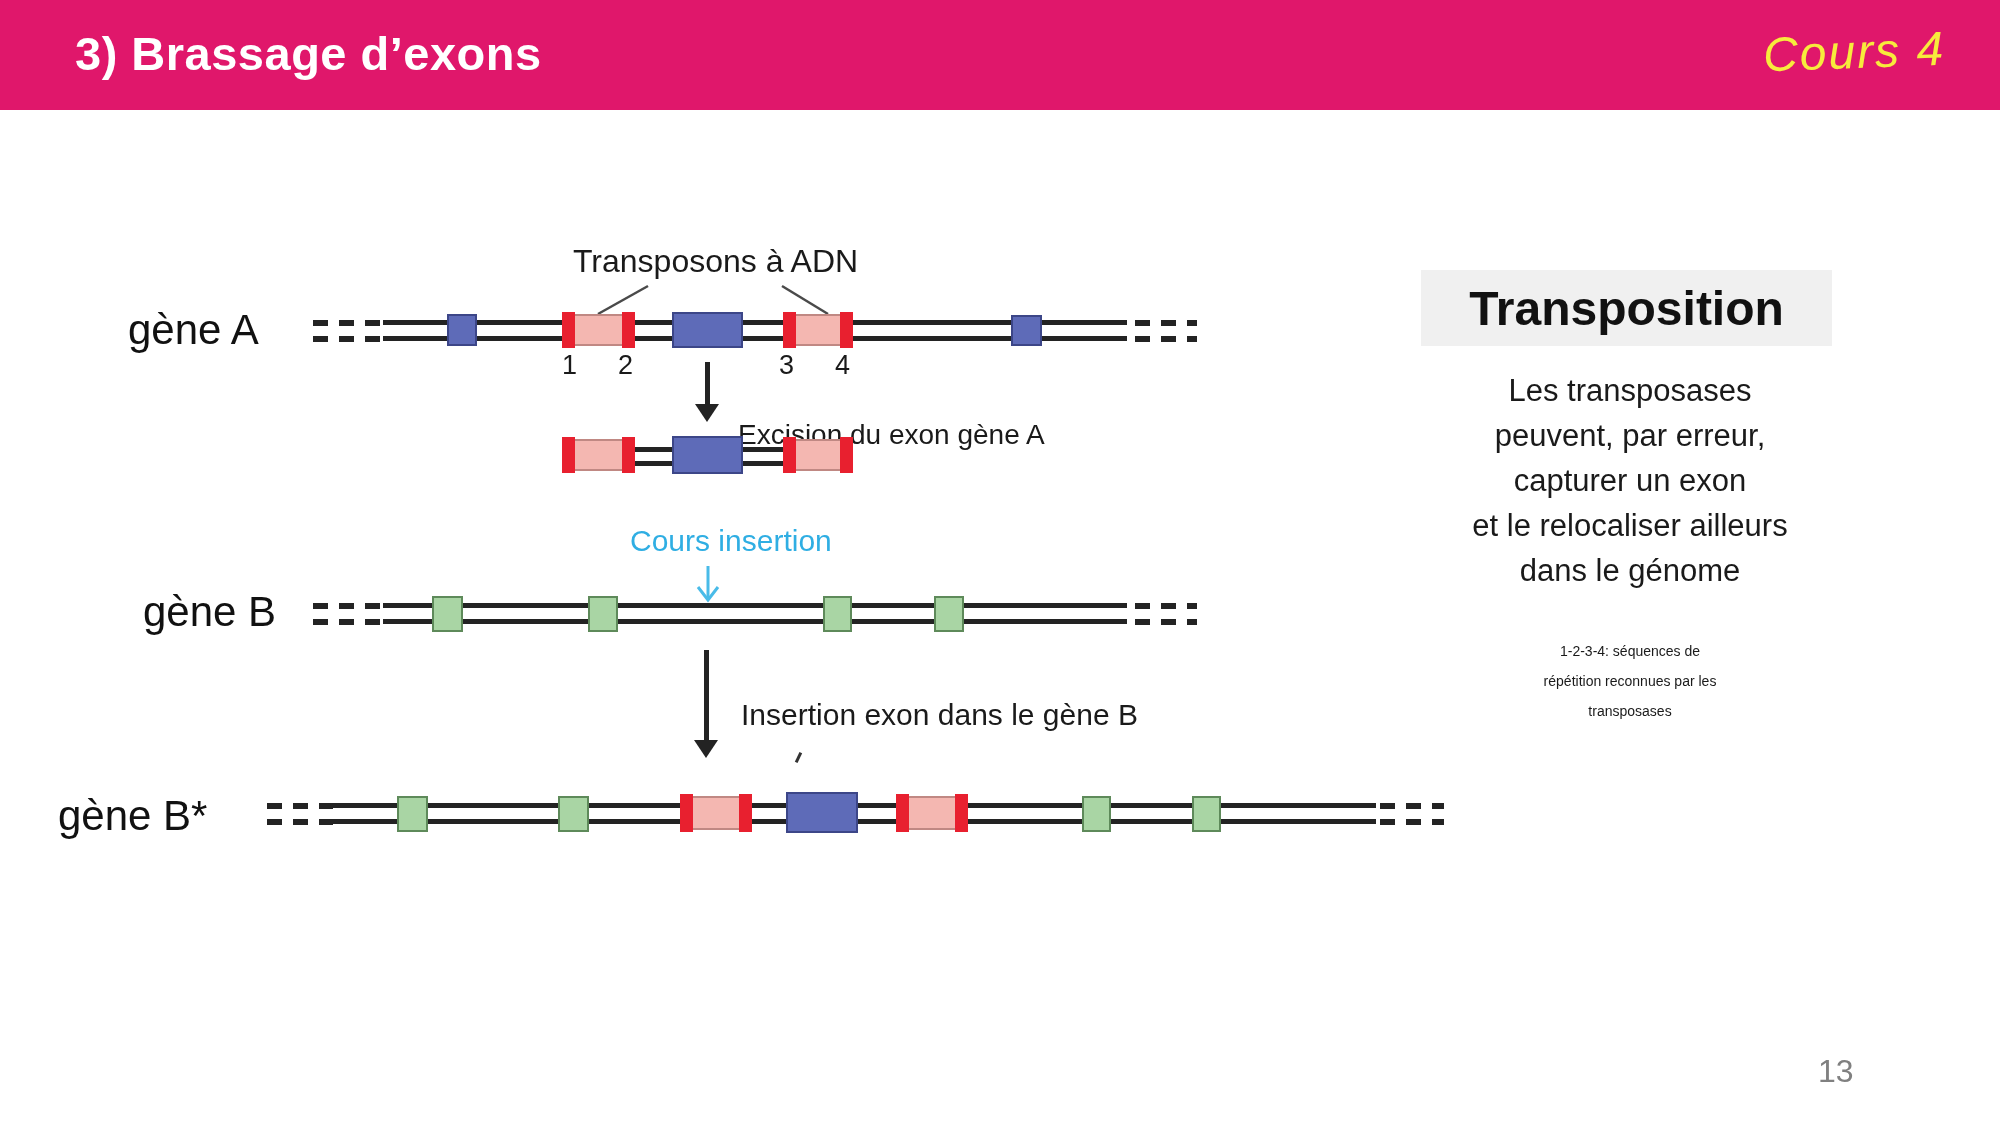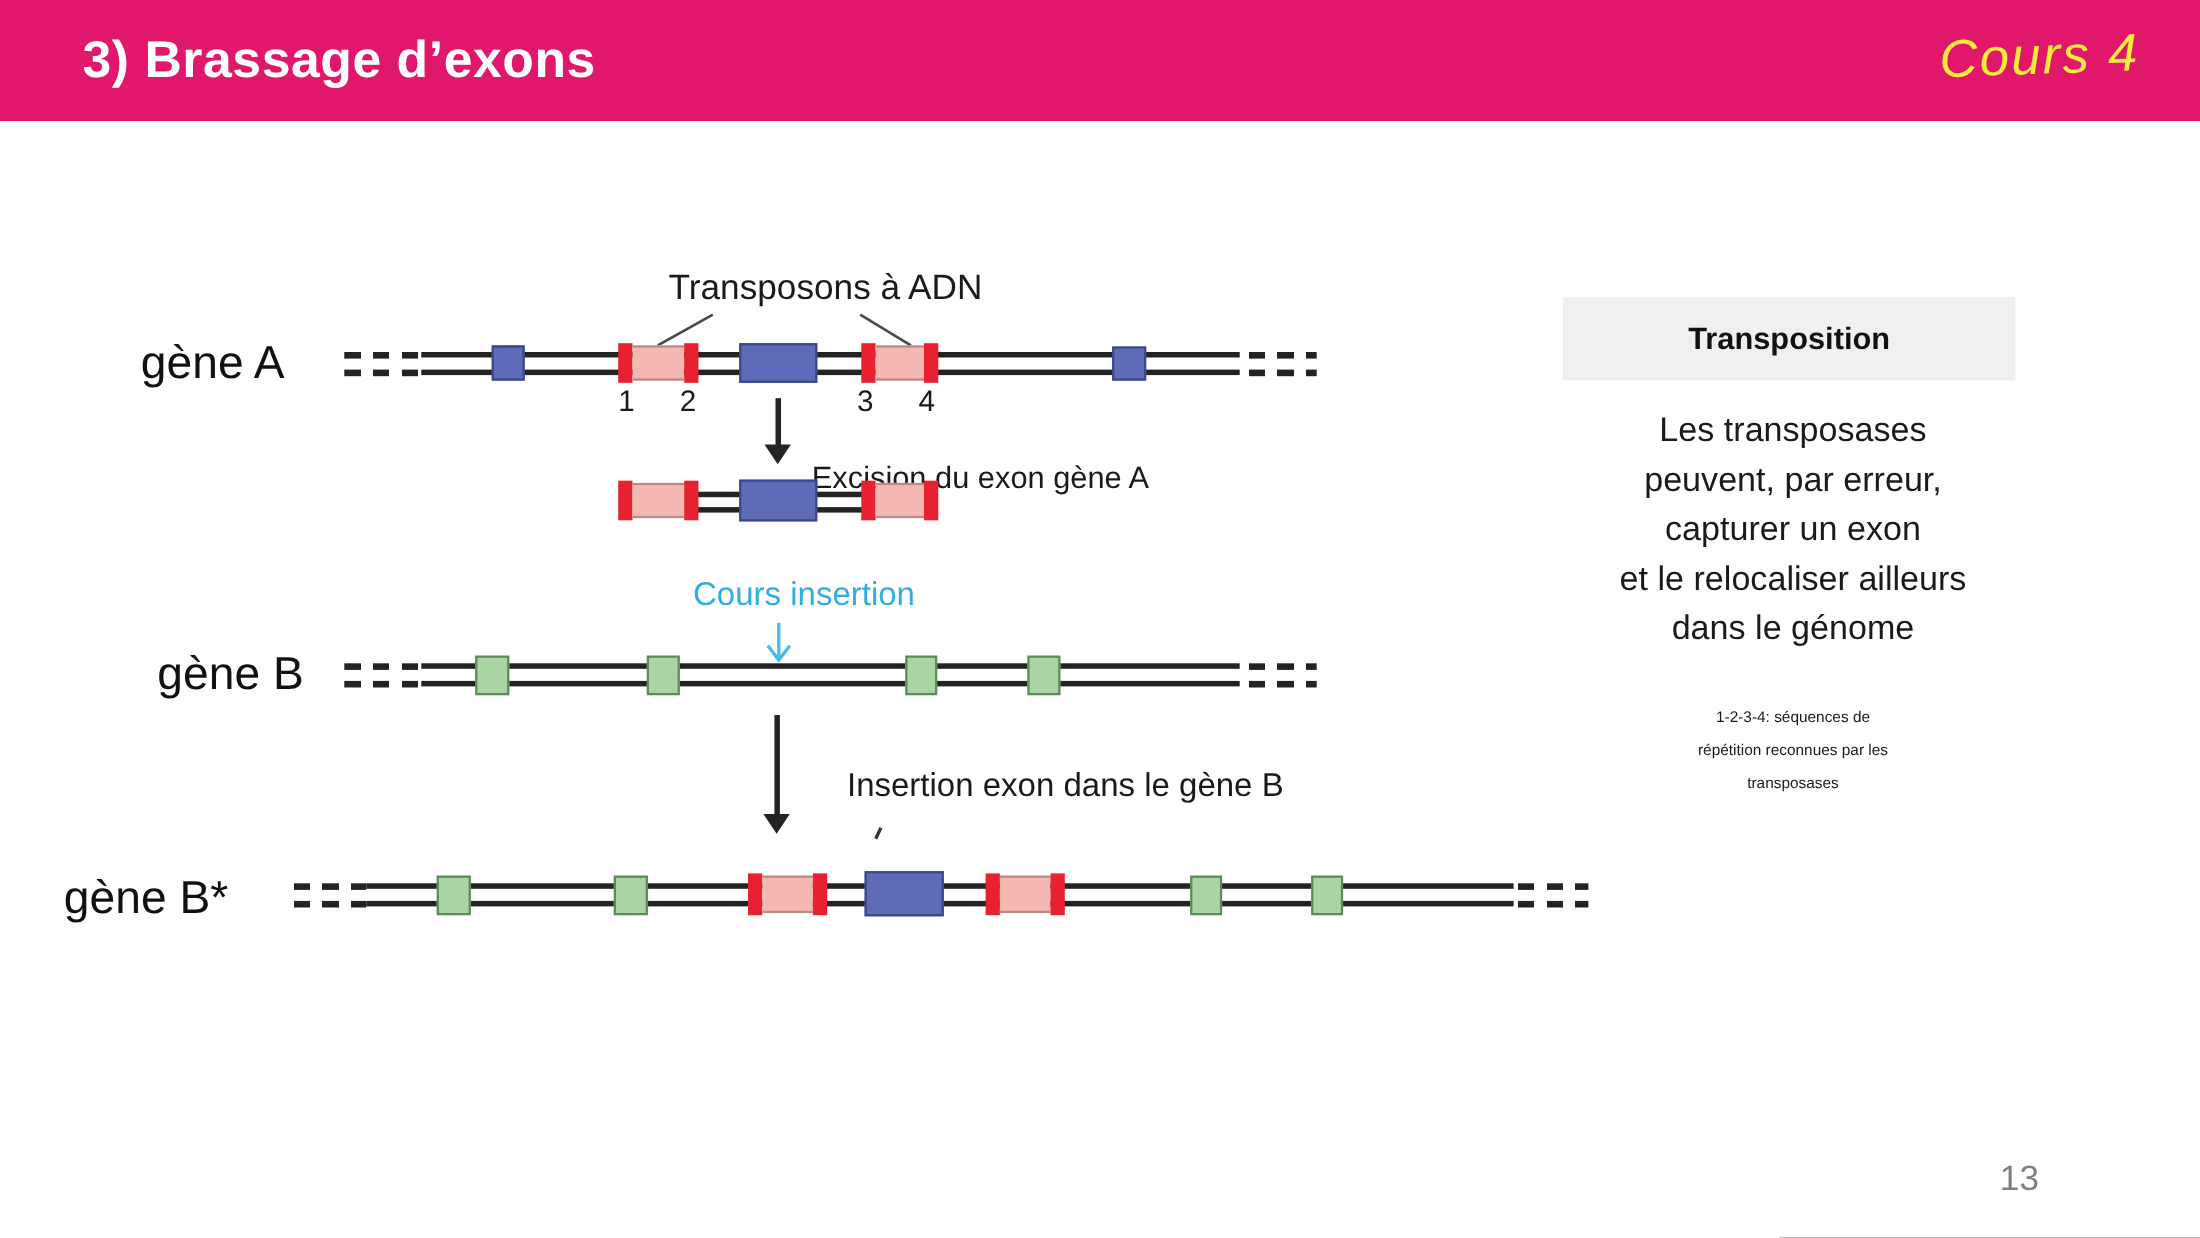--- a/index.html
+++ b/index.html
@@ -29,21 +29,21 @@
   .num-label{position:absolute;font-size:27px;color:#1a1a1a;}
   .shaft{position:absolute;width:5px;background:#232323;}
   .arrowhead{position:absolute;width:0;height:0;border-left:12px solid transparent;
              border-right:12px solid transparent;border-top:18px solid #232323;}
   .cyan-text{position:absolute;font-size:30px;color:#2FAEE3;}
   .tick-mark{position:absolute;width:3px;height:11px;background:#333;transform:rotate(25deg);z-index:4;}
 
   
   .panel-title-box{position:absolute;left:1421px;top:270px;width:411px;height:76px;background:#F0F0F0;}
   .panel-title{width:100%;height:100%;display:flex;align-items:center;justify-content:center;
-               font-size:28px;font-weight:bold;color:#111;}
+               font-size:48px;font-weight:bold;color:#111;}
   .panel-body{position:absolute;left:1405px;top:368px;width:450px;text-align:center;
               font-size:31px;line-height:45px;white-space:pre-line;color:#1a1a1a;}
   .panel-note{position:absolute;left:1405px;top:636px;width:450px;text-align:center;
               font-size:14px;line-height:30px;white-space:pre-line;color:#1a1a1a;}
 
   
   .definition{position:absolute;left:0;top:936px;width:2000px;text-align:center;font-size:40px;color:#111;}
   .definition .term{font-weight:bold;}
   .definition .text{margin-left:12px;}
   .source{position:absolute;left:29px;top:1082px;font-size:23px;color:#222;}
@@ -52,21 +52,21 @@
 </head>
 <body>
 
 <div class="slide">
 
   <div class="header">
     <div class="header-title">3) Brassage d’exons</div>
     <div class="header-badge">Cours 4</div>
   </div>
 
-  <div class="diagram-caption" style="left:573px;top:243px;width:320px;text-align:right;">Transposons à ADN</div>
+  <div class="diagram-caption" style="left:573px;top:243px;width:320px;text-align:left;">Transposons à ADN</div>
   <svg class="abs" style="left:560px;top:282px;z-index:1;" width="300" height="34" viewBox="0 0 300 34">
     <line x1="88" y1="4" x2="38" y2="32" stroke="#4a4a4a" stroke-width="2.5"></line>
     <line x1="222" y1="4" x2="268" y2="32" stroke="#4a4a4a" stroke-width="2.5"></line>
   </svg>
 
   <div class="gene-label" style="left:128px;top:306px;">gène A</div>
   <div class="dashrow" style="left:313px;top:320px;width:70px;"></div>
   <div class="dashrow" style="left:313px;top:336px;width:70px;"></div>
   <div class="line" style="left:383px;top:320px;width:744px;"></div>
   <div class="line" style="left:383px;top:336px;width:744px;"></div>
@@ -123,21 +123,21 @@
   <div class="line" style="left:383px;top:619px;width:744px;"></div>
   <div class="dashrow" style="left:1135px;top:603px;width:62px;"></div>
   <div class="dashrow" style="left:1135px;top:619px;width:62px;"></div>
   <div class="exon-green" style="left:432px;top:596px;width:31px;height:36px;"></div>
   <div class="exon-green" style="left:588px;top:596px;width:30px;height:36px;"></div>
   <div class="exon-green" style="left:823px;top:596px;width:29px;height:36px;"></div>
   <div class="exon-green" style="left:934px;top:596px;width:30px;height:36px;"></div>
 
   <div class="shaft" style="left:704px;top:650px;height:92px;"></div>
   <div class="arrowhead" style="left:694px;top:740px;"></div>
-  <div class="step-label" style="left:770px;top:698px;font-size:30px;">Insertion exon dans le gène B</div>
+  <div class="step-label" style="left:741px;top:698px;font-size:30px;">Insertion exon dans le gène B</div>
 
   <div class="gene-label" style="left:58px;top:792px;">gène B*</div>
   <div class="dashrow" style="left:267px;top:803px;width:66px;"></div>
   <div class="dashrow" style="left:267px;top:819px;width:66px;"></div>
   <div class="line" style="left:333px;top:803px;width:1043px;"></div>
   <div class="line" style="left:333px;top:819px;width:1043px;"></div>
   <div class="dashrow" style="left:1380px;top:803px;width:64px;"></div>
   <div class="dashrow" style="left:1380px;top:819px;width:64px;"></div>
   <div class="exon-green" style="left:397px;top:796px;width:31px;height:36px;"></div>
   <div class="exon-green" style="left:558px;top:796px;width:31px;height:36px;"></div>

